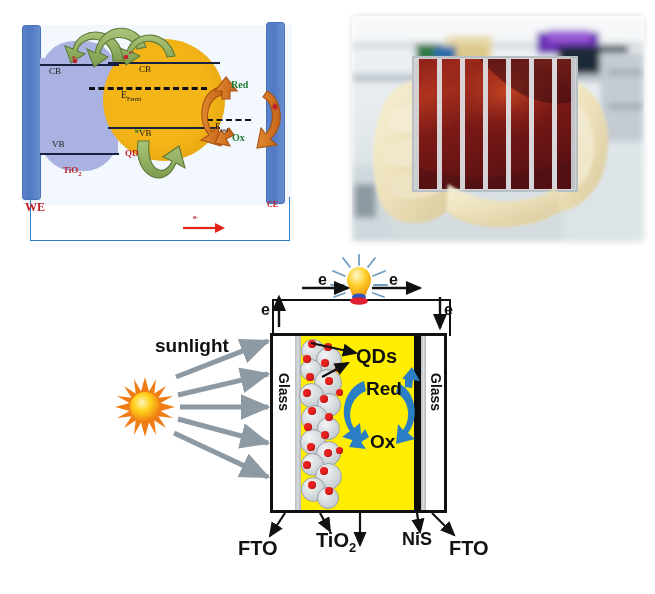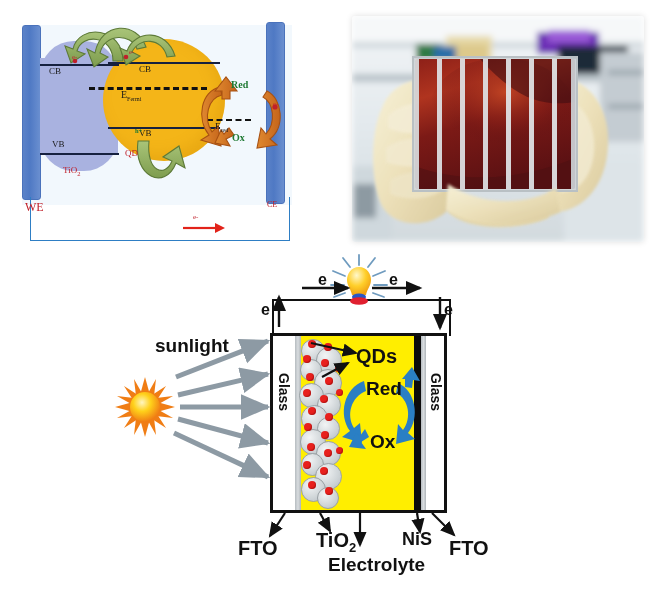--- a/index.html
+++ b/index.html
@@ -17,21 +17,21 @@
   .electrode{position:absolute;width:17px;border-radius:3px;
              background:linear-gradient(90deg,#5b82c8 0%,#4f79c4 40%,#6a8fd0 100%);
              border:1px solid #4a72bb;}
   #we-bar{left:7px;top:10px;height:173px;}
   #ce-bar{left:251px;top:7px;height:180px;}
 
   .wire{position:absolute;border:1.6px solid #2e7ec4;border-top:none;
         left:15px;top:182px;width:258px;height:43px;}
 
   .lbl{position:absolute;white-space:nowrap;font-family:"Liberation Serif",serif;}
-  .lbl-red{color:#c0202a;font-weight:normal;}
+  .lbl-red{color:#c0202a;font-weight:bold;}
   .lbl-grn{color:#1f7a33;font-weight:bold;}
   .lbl-blk{color:#1a1a1a;}
 
   
   #tio2-block{position:absolute;left:25px;top:43px;width:78px;height:96px;
               background:#a9b2e0;border:none;}
   #tio2-round-top{position:absolute;left:25px;top:26px;width:78px;height:34px;
               background:#a9b2e0;border-radius:39px 39px 0 0;}
   #tio2-round-bot{position:absolute;left:25px;top:122px;width:78px;height:34px;
               background:#a9b2e0;border-radius:0 0 39px 39px;}
@@ -429,16 +429,15 @@
   <div class="dev-text" style="left:269px;top:16px;font-size:16px;">e</div>
   <div class="dev-text" style="left:141px;top:46px;font-size:16px;">e</div>
   <div class="dev-text" style="left:324px;top:46px;font-size:16px;">e</div>
 
   <div class="dev-text" style="left:236px;top:90px;font-size:20px;">QDs</div>
   <div class="dev-text" style="left:246px;top:123px;font-size:19px;">Red</div>
   <div class="dev-text" style="left:250px;top:176px;font-size:19px;">Ox</div>
 
   <div class="dev-text" style="left:118px;top:282px;font-size:20px;">FTO</div>
   <div class="dev-text" style="left:196px;top:274px;font-size:20px;"><span>TiO</span><sub style="font-size:13px;">2</sub></div>
-  <div class="dev-text" style="left:208px;top:299px;font-size:19px;">Electrolyte</div>
   <div class="dev-text" style="left:282px;top:274px;font-size:18px;">NiS</div>
   <div class="dev-text" style="left:329px;top:282px;font-size:20px;">FTO</div>
 </div>
 
 </body></html>

